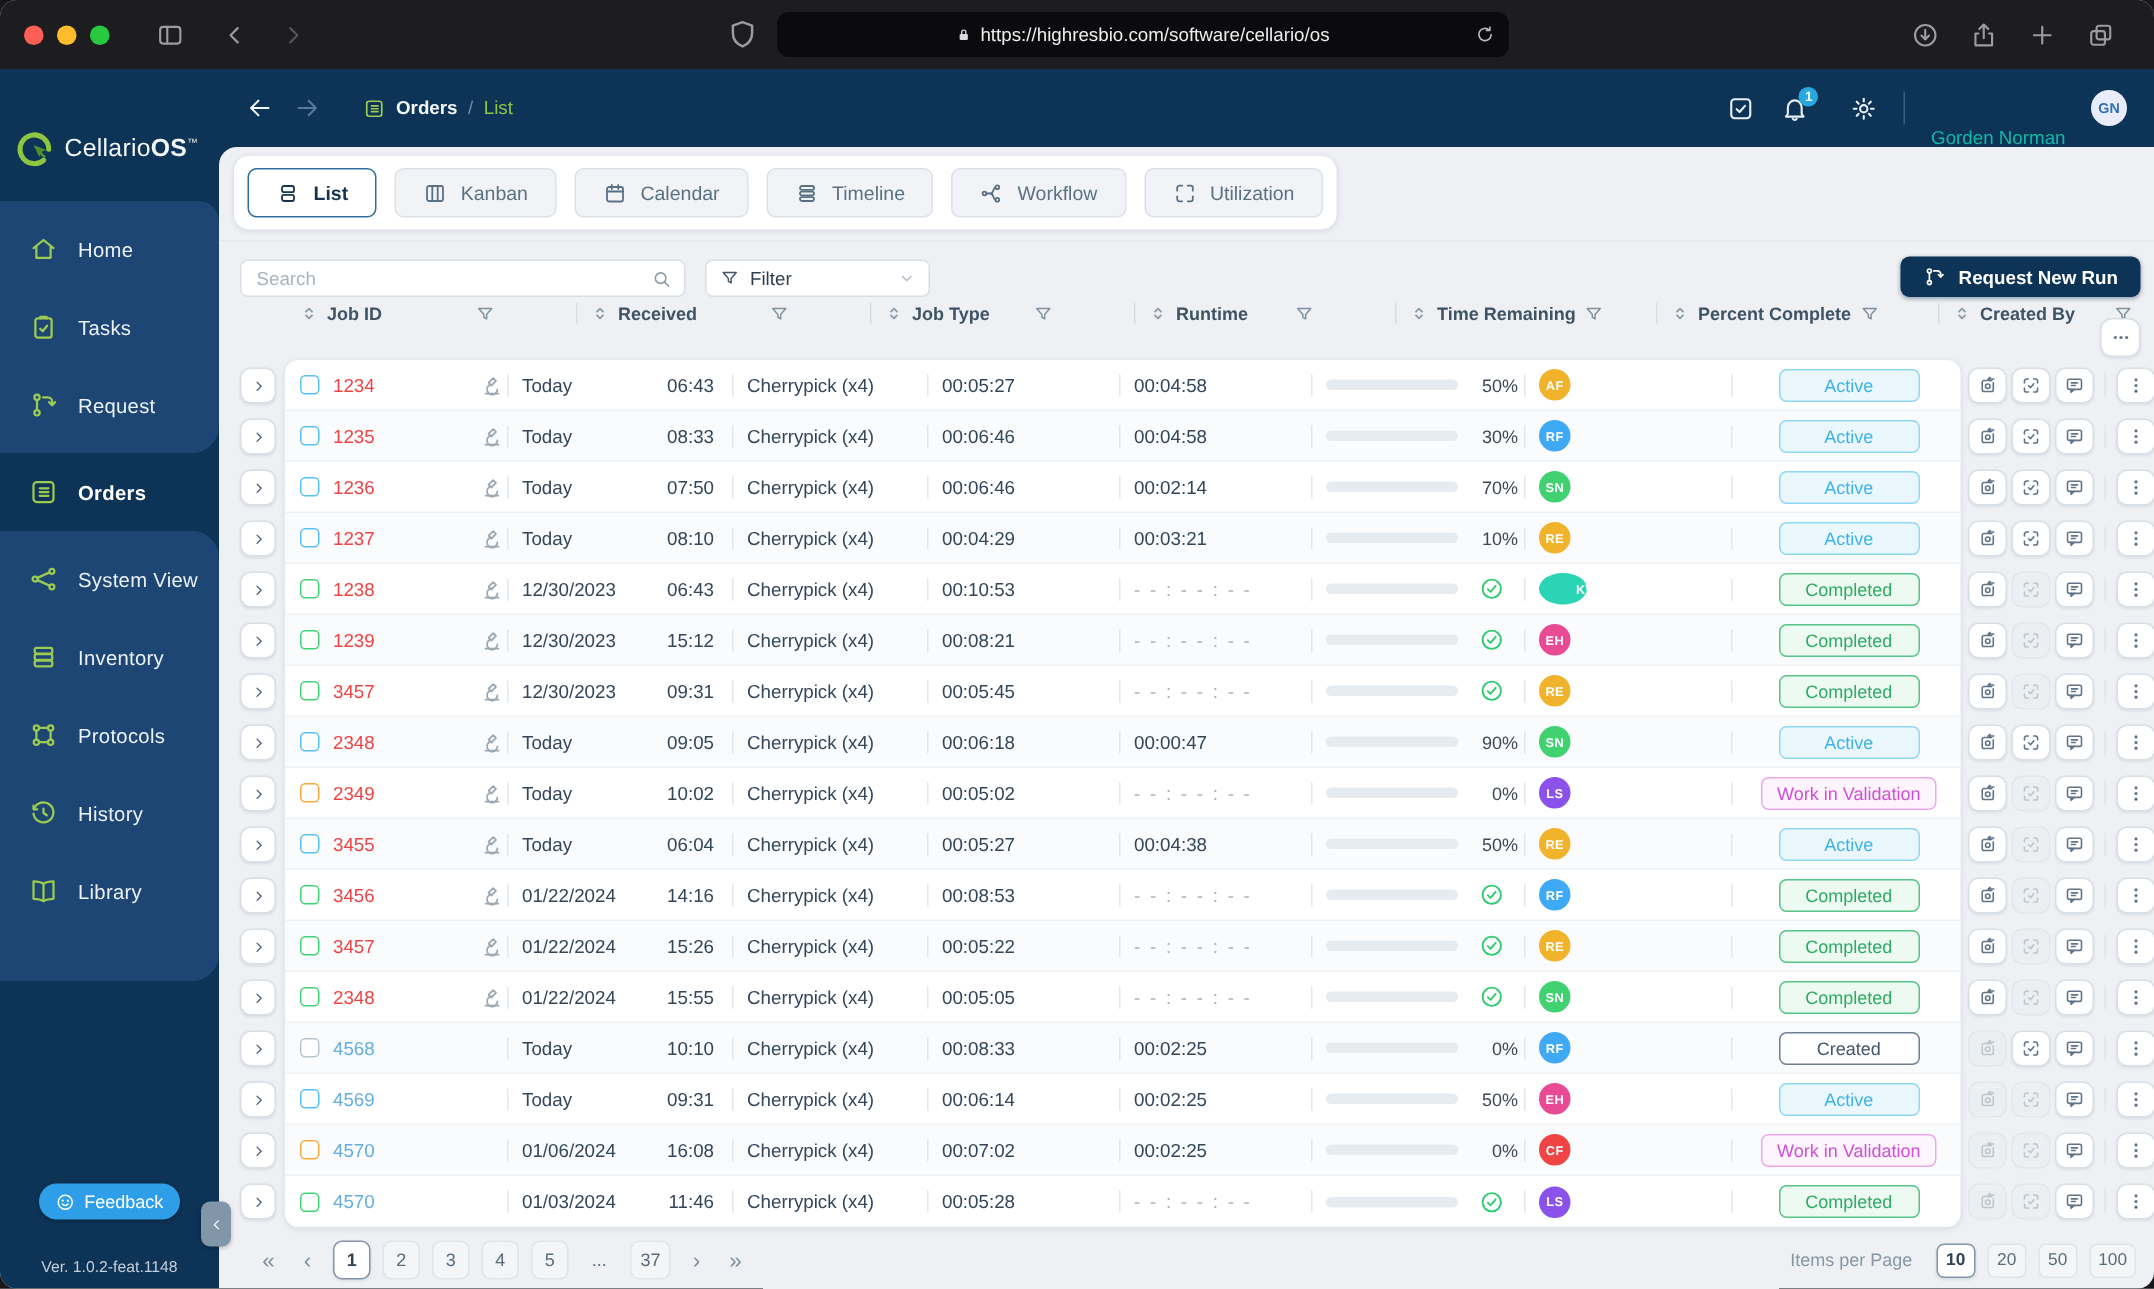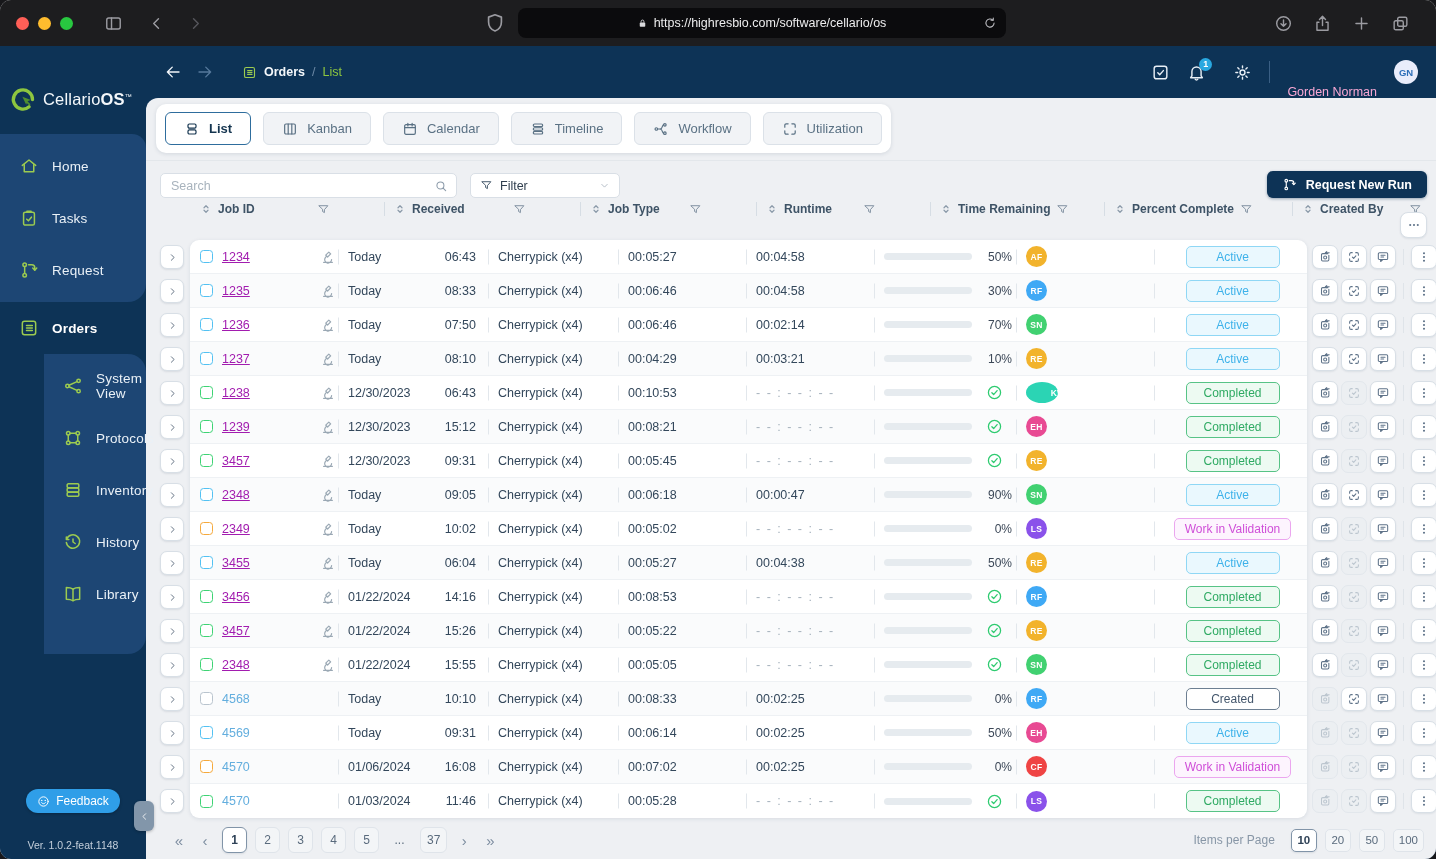--- a/index.html
+++ b/index.html
@@ -23,21 +23,21 @@
   .app{position:absolute;top:46px;left:0;right:0;bottom:0;background:#0d3356;display:flex;}
   .sidebar{width:146px;flex:none;position:relative;z-index:5;color:#fff;}
   .logo{display:flex;align-items:center;gap:6px;padding:30px 0 0 10px;height:76px;}
   .logo .gmark{width:27px;height:27px;}
   .logo .wordmark{font-size:16.5px;color:#f4f8fb;letter-spacing:.2px;white-space:nowrap;}
   .logo .wordmark b{font-weight:800;}
   .logo sup{font-size:7px;vertical-align:super;}
   .navwrap{margin-top:12px;}
   .navpanel{background:#1d4674;}
   .navpanel.top{border-radius:0 14px 14px 0;border-bottom-right-radius:18px;padding:6px 0;}
-  .navpanel.bottom{border-radius:0 18px 18px 0;padding:6px 0 34px 0;margin-left:44px;}
+  .navpanel.bottom{border-radius:0 18px 18px 0;padding:6px 0 34px 0;}
   .nav-item{height:52px;display:flex;align-items:center;gap:13px;padding-left:19px;cursor:pointer;}
   .nav-item .nicon{width:20px;height:20px;color:#9ccb50;flex:none;}
   .nav-item .nlabel{font-size:13.5px;color:#eaf1f7;font-weight:500;letter-spacing:.2px;}
   .nav-item.active{height:52px;background:transparent;}
   .nav-item.active .nlabel{font-weight:700;color:#ffffff;}
   .feedback{position:absolute;left:26px;bottom:46px;width:94px;height:24px;border-radius:12px;background:#2f9ee8;color:#fff;font-size:12px;display:flex;align-items:center;justify-content:center;gap:6px;cursor:pointer;box-shadow:0 1px 3px rgba(0,0,0,.25);}
   .feedback .ic{width:13px;height:13px;}
   .version{position:absolute;bottom:8px;left:0;width:146px;text-align:center;font-size:10.5px;color:#c3cfdb;}
   .collapse-tab{position:absolute;right:-8px;bottom:28px;width:20px;height:30px;border-radius:6px;background:#8296aa;color:#fff;display:flex;align-items:center;justify-content:center;cursor:pointer;box-shadow:0 1px 3px rgba(0,0,0,.25);}
   .collapse-tab .ic{width:11px;height:11px;}
@@ -48,21 +48,21 @@
   .appbar .navarrow.dim{color:#56799c;}
   .crumb{display:flex;align-items:center;gap:7px;margin-left:14px;font-size:12.5px;}
   .crumb .ic{width:15px;height:15px;color:#9ccb50;}
   .crumb .c1{color:#f4f8fb;font-weight:700;}
   .crumb .sep{color:#6e8aa6;}
   .crumb .c2{color:#8dc63f;cursor:pointer;}
   .appbar-right{margin-left:auto;display:flex;align-items:center;gap:17px;}
   .appbar-right .hicon{width:19px;height:19px;color:#e8eff6;cursor:pointer;position:relative;}
   .badge{position:absolute;top:-5px;right:-7px;min-width:13px;height:13px;border-radius:7px;background:#29a8e0;color:#fff;font-size:9px;display:flex;align-items:center;justify-content:center;padding:0 3px;font-weight:700;}
   .hr-divider{width:1px;height:22px;background:#3a5f84;}
-  .username{font-size:12.5px;color:#f9a8d4;margin-top:39px;}
+  .username{font-size:12.5px;color:#14b8a6;margin-top:39px;}
   .user-avatar{width:24px;height:24px;border-radius:50%;background:#e9edfb;color:#2d6fb8;font-size:9.5px;font-weight:800;display:flex;align-items:center;justify-content:center;cursor:pointer;}
 
   .content{flex:1;background:#eef0f3;border-top-left-radius:12px;position:relative;}
   .content-divider{position:absolute;top:62px;left:0;right:0;height:1px;background:#e3e7eb;}
 
   
   .tabcard{position:absolute;left:10px;top:6px;height:49px;background:#fff;border-radius:10px;box-shadow:0 1px 4px rgba(20,45,75,.12);display:flex;align-items:center;gap:12px;padding:0 9px;}
   .tab{height:33px;border-radius:6px;border:1px solid #dbe1e8;background:#f1f3f6;color:#5a7184;font-size:13px;display:flex;align-items:center;gap:9px;padding:0 18px;cursor:pointer;white-space:nowrap;}
   .tab .ic{width:16px;height:16px;}
   .tab.active{background:#fff;border:1.5px solid #2e6d9d;color:#14344f;font-weight:700;}
@@ -96,21 +96,21 @@
   .expand-btn .ic{width:11px;height:11px;}
   .expand-cell{height:34px;display:flex;align-items:center;}
   .card{position:absolute;left:44px;top:142px;width:1117px;height:578px;background:#fff;border-radius:9px;box-shadow:0 1px 4px rgba(20,45,75,.10);overflow:hidden;}
   .trow{height:34px;display:grid;grid-template-columns:120px 28px 150px 130px 128px 128px 142px 138px 153px;align-items:center;border-bottom:1px solid #eef1f4;}
   .trow:nth-child(even){background:#fafbfc;}
   .trow:last-child{border-bottom:0;}
   .td{position:relative;height:100%;display:flex;align-items:center;padding-left:10px;font-size:12.5px;color:#33475b;}
   .td.div::before{content:"";position:absolute;left:0;top:50%;transform:translateY(-50%);width:1px;height:15px;background:#e2e7ec;}
   .cb{width:13px;height:13px;border-radius:3.5px;border:1.6px solid #53c1f2;margin-right:9px;flex:none;cursor:pointer;background:#fff;}
   .cb.green{border-color:#3ed374}.cb.orange{border-color:#f5a93c}.cb.gray{border-color:#b9c4ce}
-  .jid{color:#a21caf;text-decoration:underline;cursor:pointer;}
+  .jid{color:#ef4444;cursor:pointer;}
   .jid.nolink{color:#63aede;text-decoration:none;}
   .scope{width:16px;height:16px;color:#9aa8b4;}
   .td.recv{justify-content:space-between;padding-right:12px;}
   .dash{color:#a6b2bd;letter-spacing:1.5px;}
   .pbar{width:88px;height:7px;border-radius:4px;background:#e6ebef;overflow:hidden;flex:none;}
   .pfill{height:100%;border-radius:4px;background:#45b0ea;}
   .pfill.done{background:#2ecb70;}
   .plabel{width:40px;text-align:right;font-size:12px;color:#3c4858;}
   .pcheck{width:17px;height:17px;color:#2ecb70;margin-left:14px;}
   .avatar{width:21px;height:21px;border-radius:50%;color:#fff;font-size:8.5px;font-weight:800;display:flex;align-items:center;justify-content:center;letter-spacing:.3px;}
@@ -276,38 +276,38 @@
                   <circle cx="18.7" cy="5.8" r="2"></circle>
                   <circle cx="18.7" cy="18.2" r="2"></circle>
                   <path d="M7.2 11.1l9.6-4.4M7.2 12.9l9.6 4.4"></path>
                 </svg>
               </span>
               <span class="nlabel">System View</span>
             </div>
             <div class="nav-item">
               <span class="ic nicon">
                 <svg viewBox="0 0 24 24" fill="none" stroke="currentColor" stroke-width="1.8" stroke-linecap="round" stroke-linejoin="round">
+                  <rect x="5" y="4.6" width="14" height="4.6" rx="1.4"></rect>
+                  <rect x="5" y="9.7" width="14" height="4.6" rx="1.4"></rect>
+                  <rect x="5" y="14.8" width="14" height="4.6" rx="1.4"></rect>
+                </svg>
+              </span>
+              <span class="nlabel">Inventory</span>
+            </div>
+            <div class="nav-item">
+              <span class="ic nicon">
+                <svg viewBox="0 0 24 24" fill="none" stroke="currentColor" stroke-width="1.8" stroke-linecap="round" stroke-linejoin="round">
                   <circle cx="6.3" cy="6.3" r="2.1"></circle>
                   <circle cx="17.7" cy="6.3" r="2.1"></circle>
                   <circle cx="6.3" cy="17.7" r="2.1"></circle>
                   <circle cx="17.7" cy="17.7" r="2.1"></circle>
                   <path d="M8.4 6.3h7.2M6.3 8.4v7.2M17.7 8.4v7.2M8.4 17.7h7.2"></path>
                 </svg>
               </span>
               <span class="nlabel">Protocols</span>
-            </div>
-            <div class="nav-item">
-              <span class="ic nicon">
-                <svg viewBox="0 0 24 24" fill="none" stroke="currentColor" stroke-width="1.8" stroke-linecap="round" stroke-linejoin="round">
-                  <rect x="5" y="4.6" width="14" height="4.6" rx="1.4"></rect>
-                  <rect x="5" y="9.7" width="14" height="4.6" rx="1.4"></rect>
-                  <rect x="5" y="14.8" width="14" height="4.6" rx="1.4"></rect>
-                </svg>
-              </span>
-              <span class="nlabel">Inventory</span>
             </div>
             <div class="nav-item">
               <span class="ic nicon">
                 <svg viewBox="0 0 24 24" fill="none" stroke="currentColor" stroke-width="1.8" stroke-linecap="round" stroke-linejoin="round">
                   <path d="M4.5 8.5a8 8 0 1 1-.5 4"></path>
                   <path d="M4 6v3h3"></path>
                   <path d="M12 8.5V12l2.6 1.8"></path>
                 </svg>
               </span>
               <span class="nlabel">History</span>

